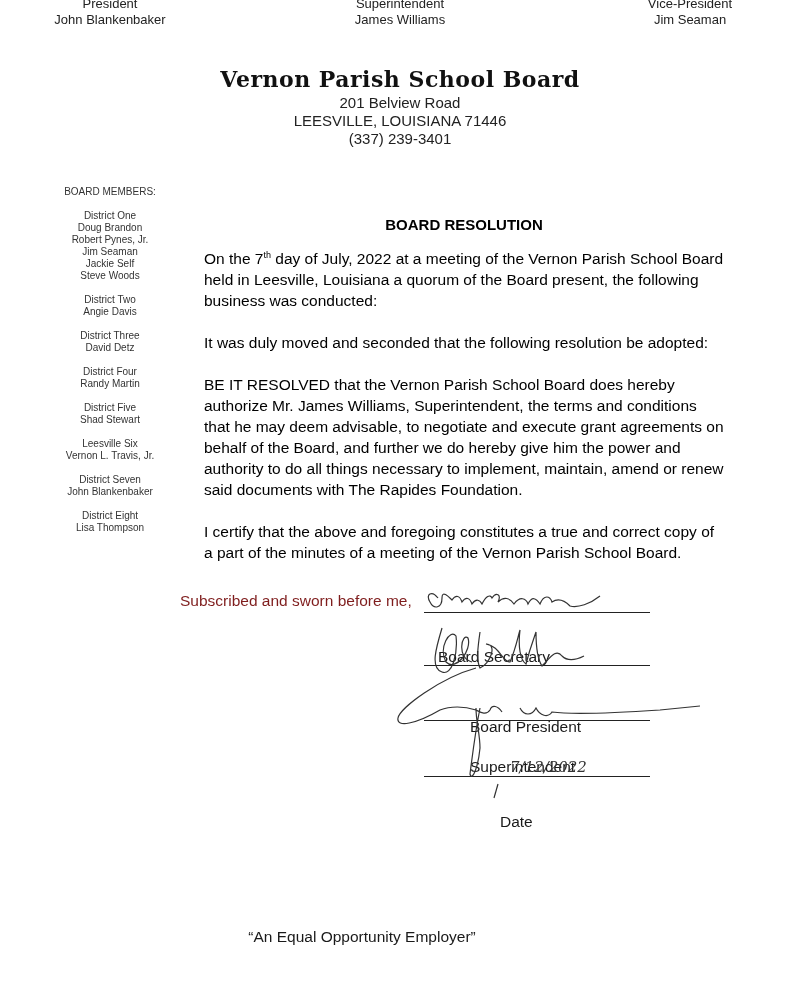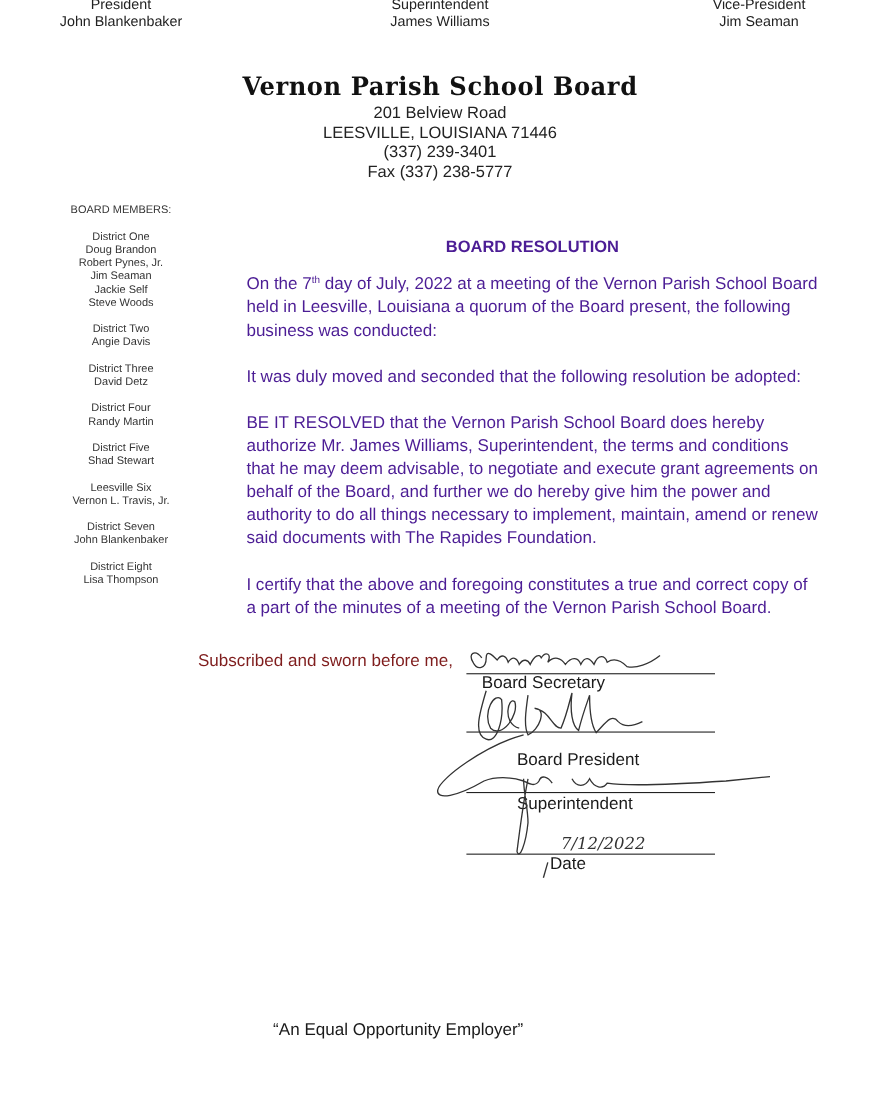--- a/index.html
+++ b/index.html
@@ -10,29 +10,29 @@
   .officer.vp { left: 620px; width: 140px; }
 
   .letterhead { position: absolute; top: 64px; left: 200px; width: 400px; text-align: center; }
   .org-name { font-family: "DejaVu Serif", serif; font-weight: bold; font-size: 22px; letter-spacing: 0.5px; color: #111; line-height: 30px; transform: scaleY(1.05); }
   .addr { font-size: 15px; line-height: 18px; color: #222; }
 
   .sidebar { position: absolute; left: 40px; top: 186px; width: 140px; font-size: 10px; line-height: 12px; color: #333; }
   .sidebar .heading { margin-bottom: 12px; text-align: center; }
   .sidebar .district { margin-bottom: 12px; text-align: center; }
 
-  .main { position: absolute; left: 224px; top: 214px; width: 520px; font-size: 15.5px; line-height: 21px; color: #4c1d95; }
+  .main { position: absolute; left: 204px; top: 214px; width: 520px; font-size: 15.5px; line-height: 21px; color: #000000; }
   .title { text-align: center; font-weight: bold; font-size: 15px; margin-bottom: 13px; margin-left: 0; }
   .para { margin: 0 0 21px 0; }
   .sup { font-size: 9px; vertical-align: super; line-height: 0; }
 
   .sig-area { position: absolute; left: 180px; top: 588px; width: 520px; height: 220px; }
   .sworn { position: absolute; left: 0; top: 4px; font-size: 15.5px; color: #7f1d1d; }
   .sigline { position: absolute; left: 244px; width: 226px; height: 0; border-top: 1px solid #222; }
-  .siglabel { position: absolute; left: 290px; font-size: 15.5px; color: #1a1a1a; }
+  .siglabel { position: absolute; left: 290px; font-size: 15.5px; color: #1a1a1a; margin-top: 36px; }
   .sig-svg { position: absolute; left: 0; top: 0; }
 
   .footer { position: absolute; top: 928px; left: 0; width: 724px; text-align: center; font-size: 15.5px; color: #1a1a1a; }
 </style>
 </head>
 <body>
 
 <div class="officer pres">
   <div>President</div>
   <div>John Blankenbaker</div>
@@ -44,21 +44,20 @@
 <div class="officer vp">
   <div>Vice-President</div>
   <div>Jim Seaman</div>
 </div>
 
 <div class="letterhead">
   <div class="org-name">Vernon Parish School Board</div>
   <div class="addr">201 Belview Road</div>
   <div class="addr">LEESVILLE, LOUISIANA 71446</div>
   <div class="addr">(337) 239-3401</div>
-  <div class="addr">Fax (337) 238-5777</div>
 </div>
 
 <div class="sidebar">
   <div class="heading">BOARD MEMBERS:</div>
   <div id="districts">
       <div class="district">
         <div>District One</div>
         <div>Doug Brandon</div>
         <div>Robert Pynes, Jr.</div>
         <div>Jim Seaman</div>

